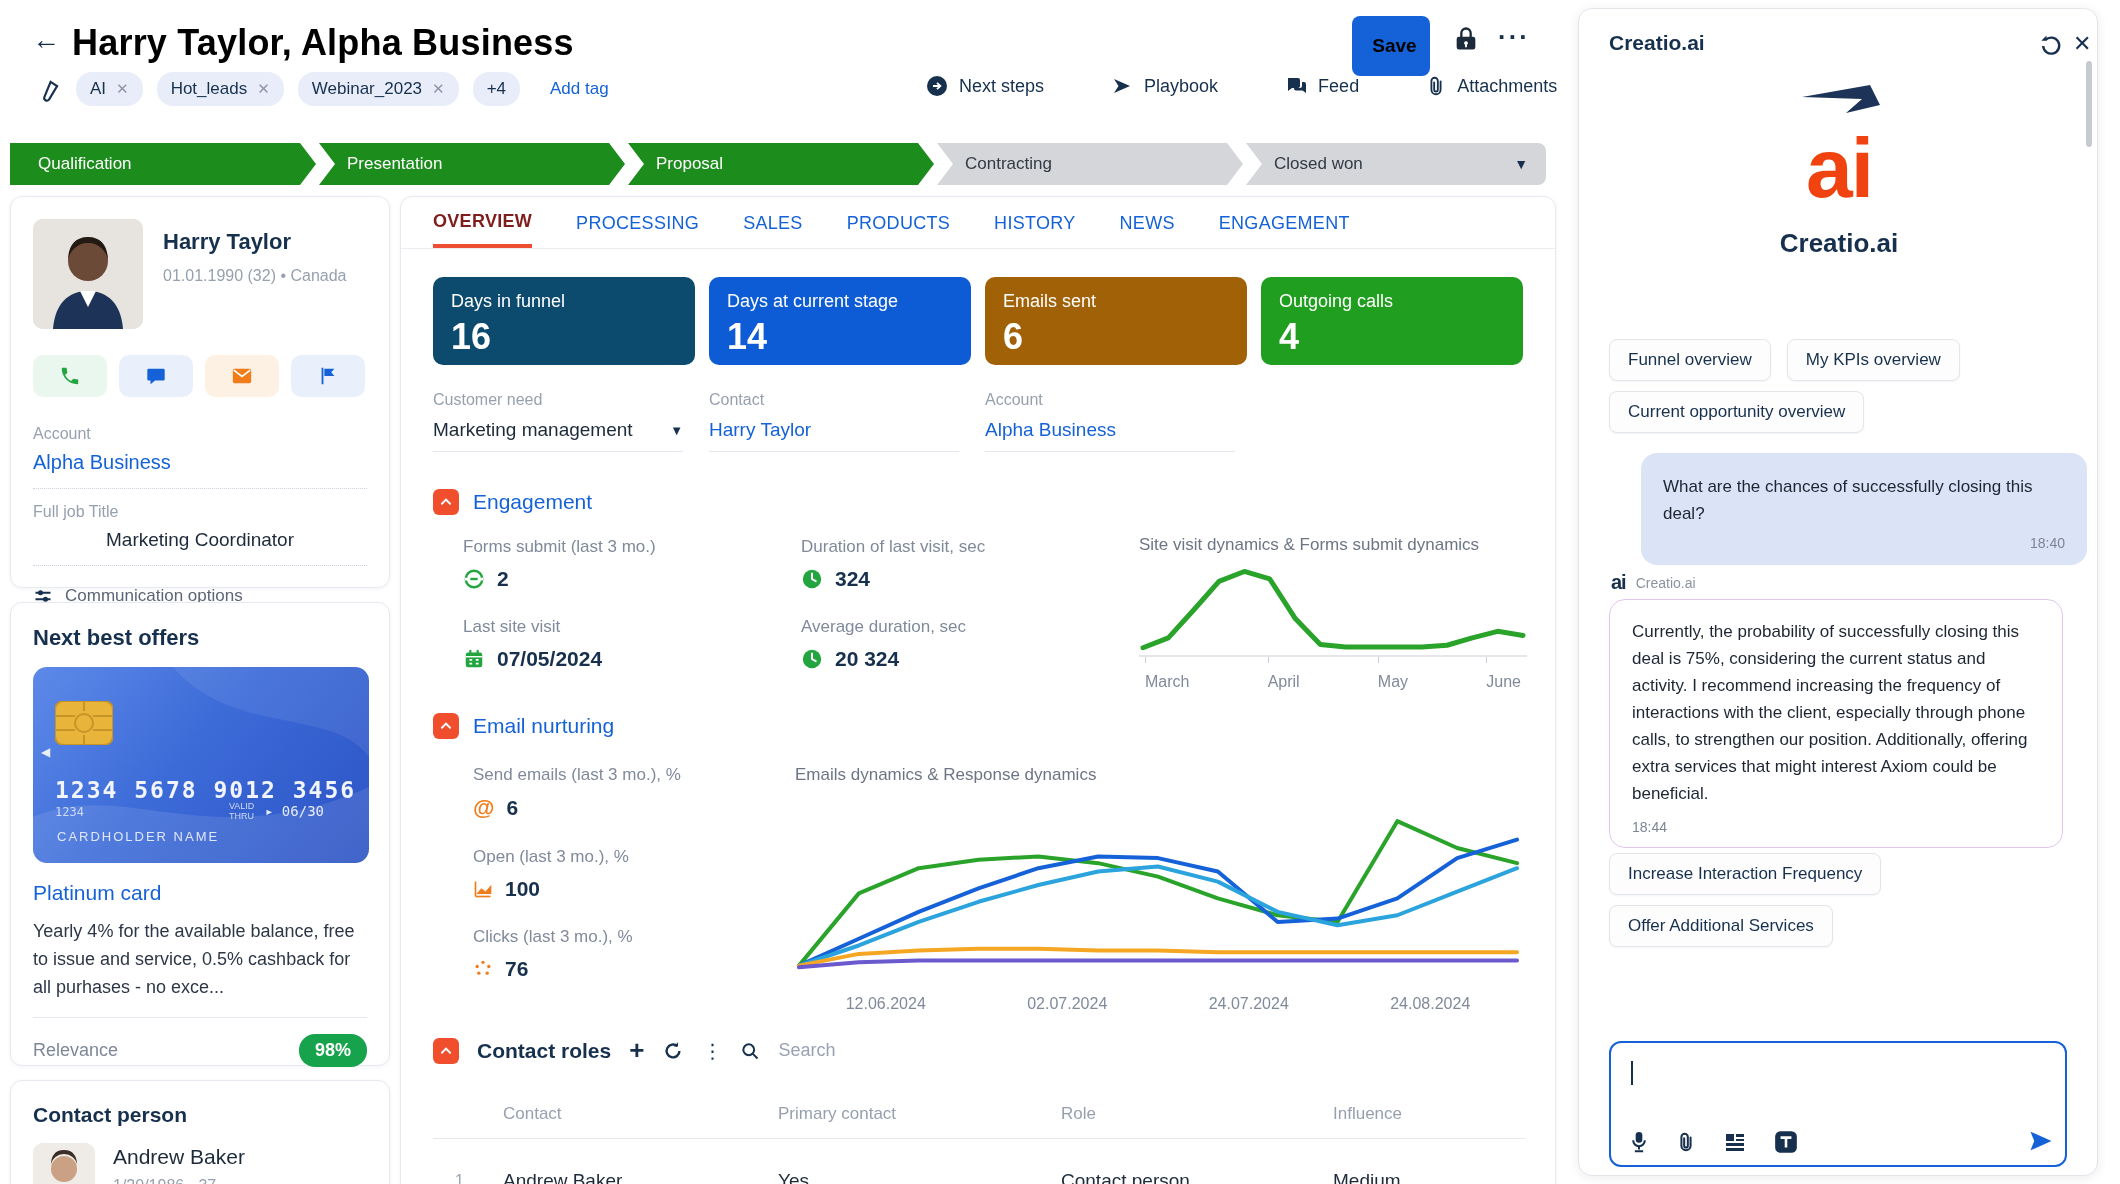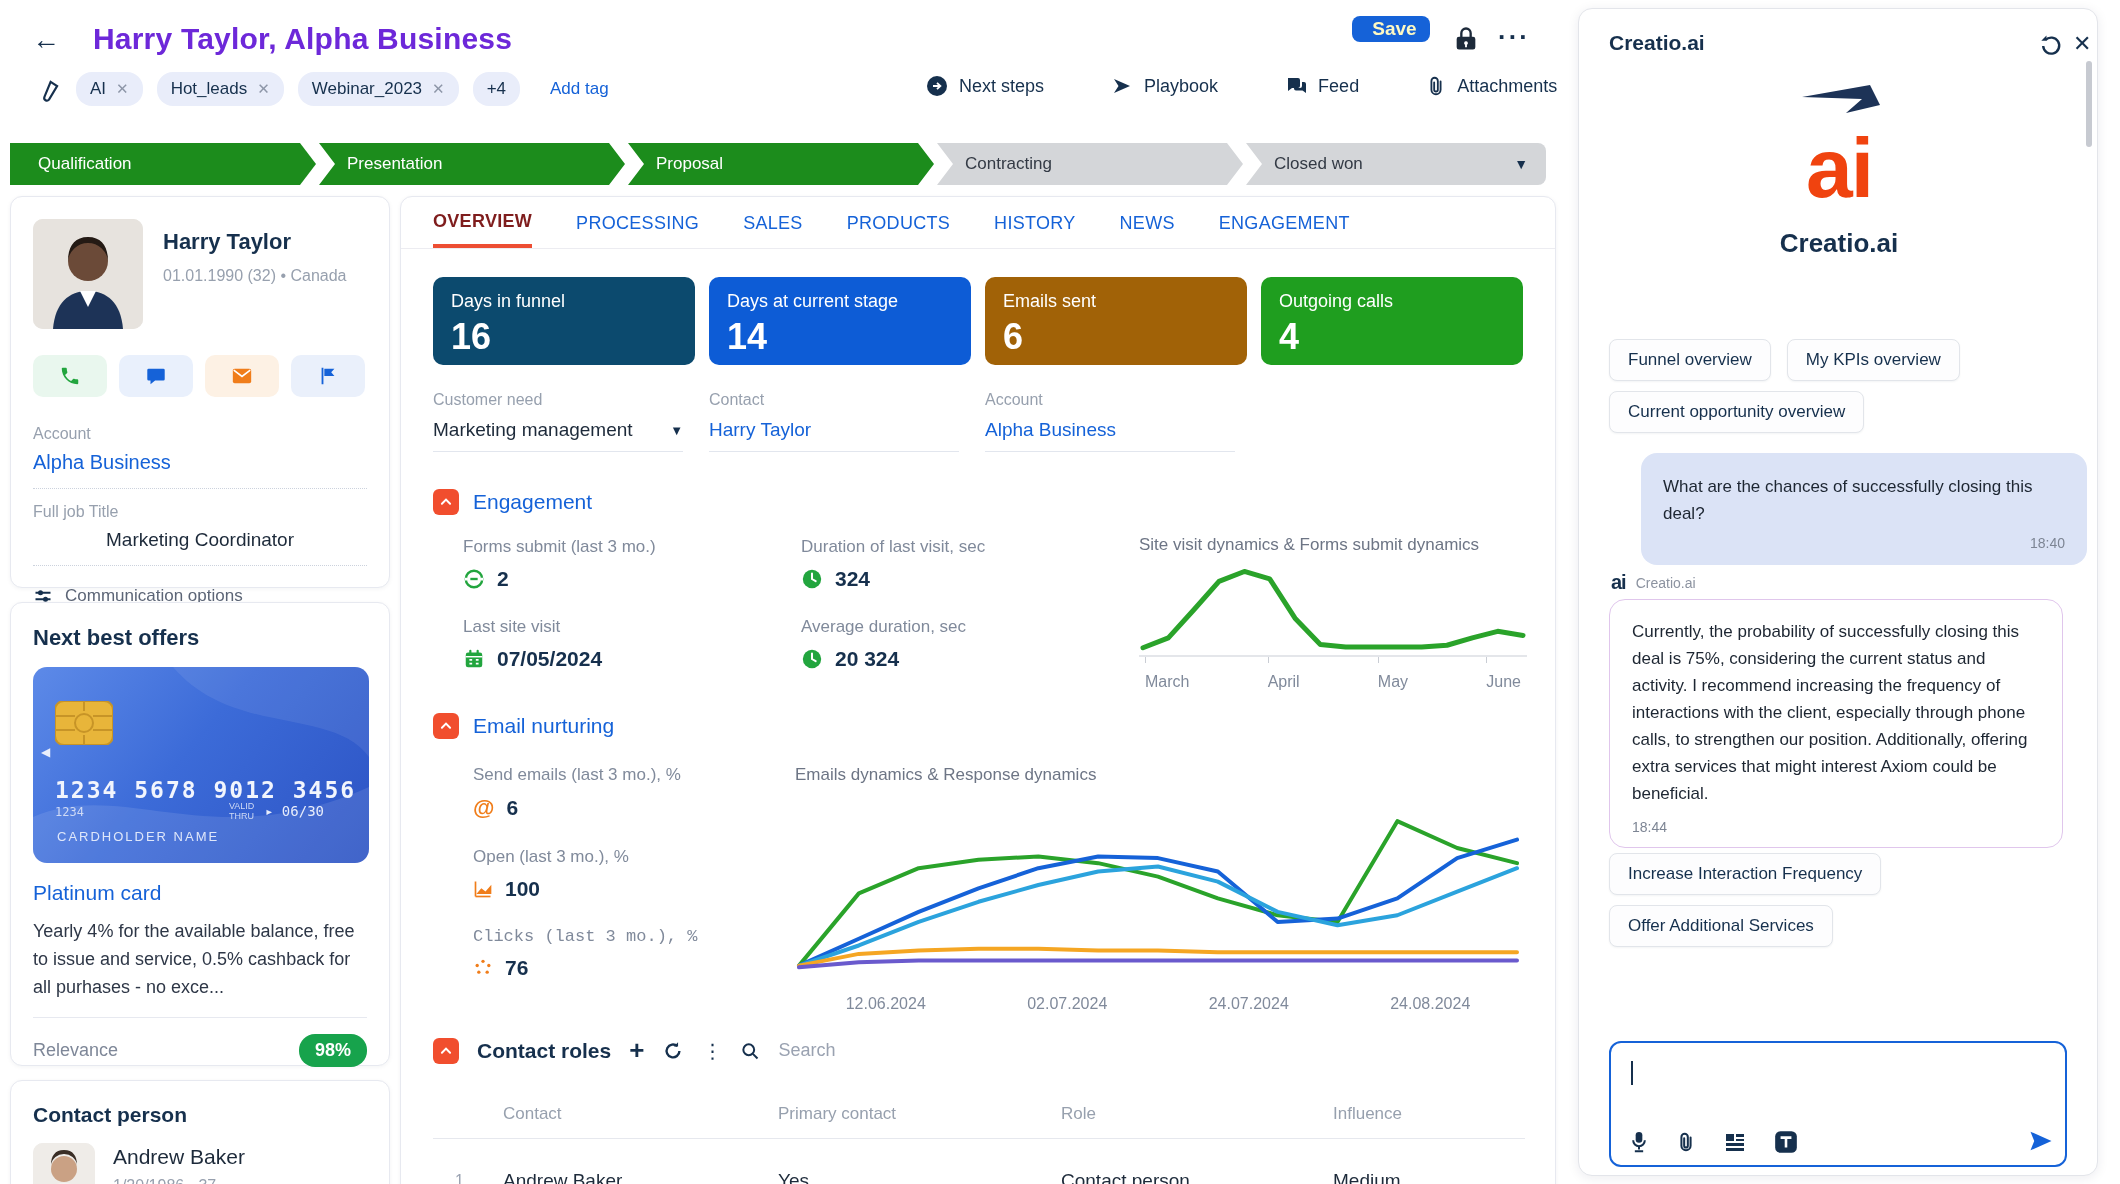--- a/index.html
+++ b/index.html
@@ -2,24 +2,24 @@
 <html><head>
 <meta charset="utf-8">
 <style>
   * { margin:0; padding:0; box-sizing:border-box; }
   html,body { width:2120px; height:1184px; overflow:hidden; background:#fff;
     font-family:"Liberation Sans", sans-serif; color:#25303e; }
   .stage-wrap { position:relative; width:2120px; height:1184px; }
   .abs { position:absolute; }
 
   
-  .page-title { font-size:30px; font-weight:700; color:#6d28d9; letter-spacing:.2px;margin-left:21px; }
+  .page-title { font-size:36px; font-weight:700; color:#000000; letter-spacing:.2px; }
   .back-arrow { font-size:28px; color:#16304d; cursor:pointer; line-height:1; }
-  .save-btn { background:#1562d8; color:#fef9c3; font-size:19px; font-weight:600;
-    border:none; border-radius:8px; width:78px; height:26px; cursor:pointer;padding-left:7px; }
+  .save-btn { background:#1562d8; color:#000000; font-size:19px; font-weight:600;
+    border:none; border-radius:8px; width:78px; height:60px; cursor:pointer;padding-left:7px; }
   .ellipsis { font-size:26px; color:#16304d; letter-spacing:2px; font-weight:700; }
 
   
   .tag-pill { display:inline-flex; align-items:center; gap:10px; background:#e9edfa;
     border-radius:16px; padding:7px 14px; font-size:17px; color:#16304d; }
   .tag-x { color:#8d96a8; font-size:15px; cursor:pointer; }
   .add-tag { color:#1562d8; font-size:17px; cursor:pointer; }
   .qa-btn { display:inline-flex; align-items:center; gap:10px; background:none; border:none;
     font-size:18px; color:#16304d; cursor:pointer; font-family:inherit; }
 
@@ -446,21 +446,21 @@
         </div>
         <div class="stat-label" style="margin-top:26px;">Open (last 3 mo.), %</div>
         <div class="stat-value">
           <svg width="20" height="20" viewBox="0 0 24 24">
               <path d="M3 21V3" stroke="#f07d1a" stroke-width="2"></path>
               <path d="M3 21h18" stroke="#f07d1a" stroke-width="2"></path>
               <path d="M4 18l6-7 5 4 7-8v11H4z" fill="#f07d1a"></path>
             </svg>
           <span>100</span>
         </div>
-        <div class="stat-label" style="margin-top:26px;font-family:Liberation Mono, monospace;">Clicks (last 3 mo.), %</div>
+        <div class="stat-label" style="margin-top:26px;">Clicks (last 3 mo.), %</div>
         <div class="stat-value">
           <svg width="20" height="20" viewBox="0 0 24 24">
               <g fill="#f07d1a">
                 <circle cx="12" cy="4" r="2"></circle>
                 <circle cx="5" cy="9" r="2"></circle>
                 <circle cx="19" cy="9" r="2"></circle>
                 <circle cx="7" cy="17" r="2"></circle>
                 <circle cx="17" cy="17" r="2"></circle>
               </g>
             </svg>

